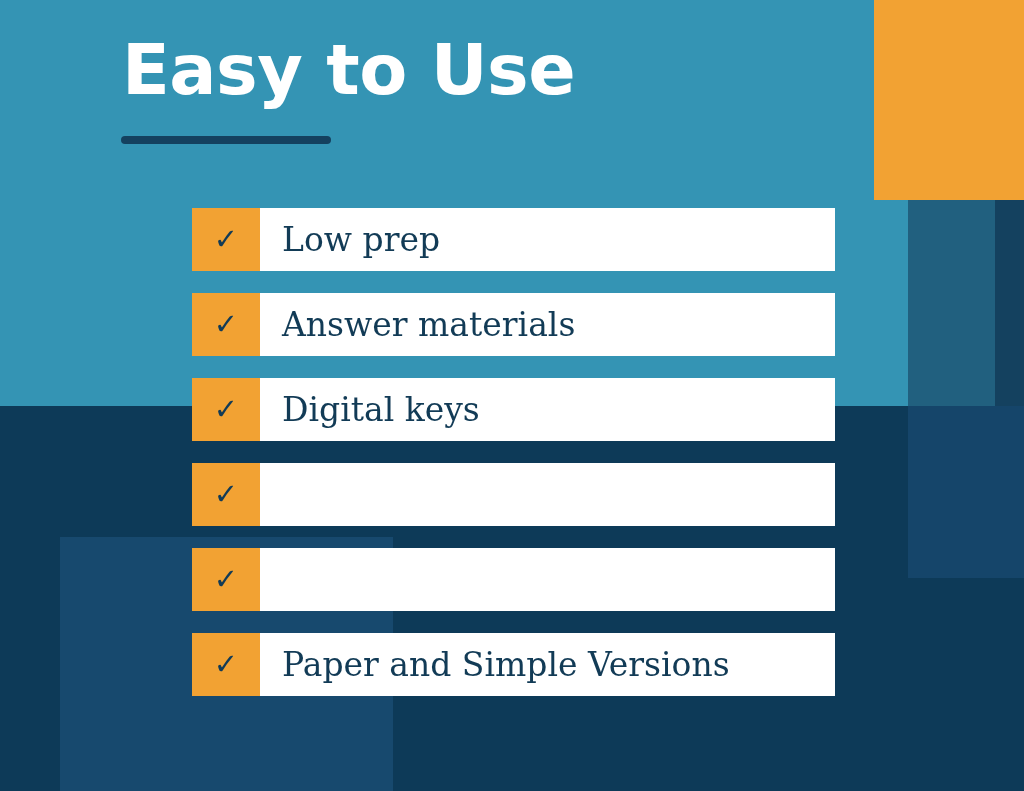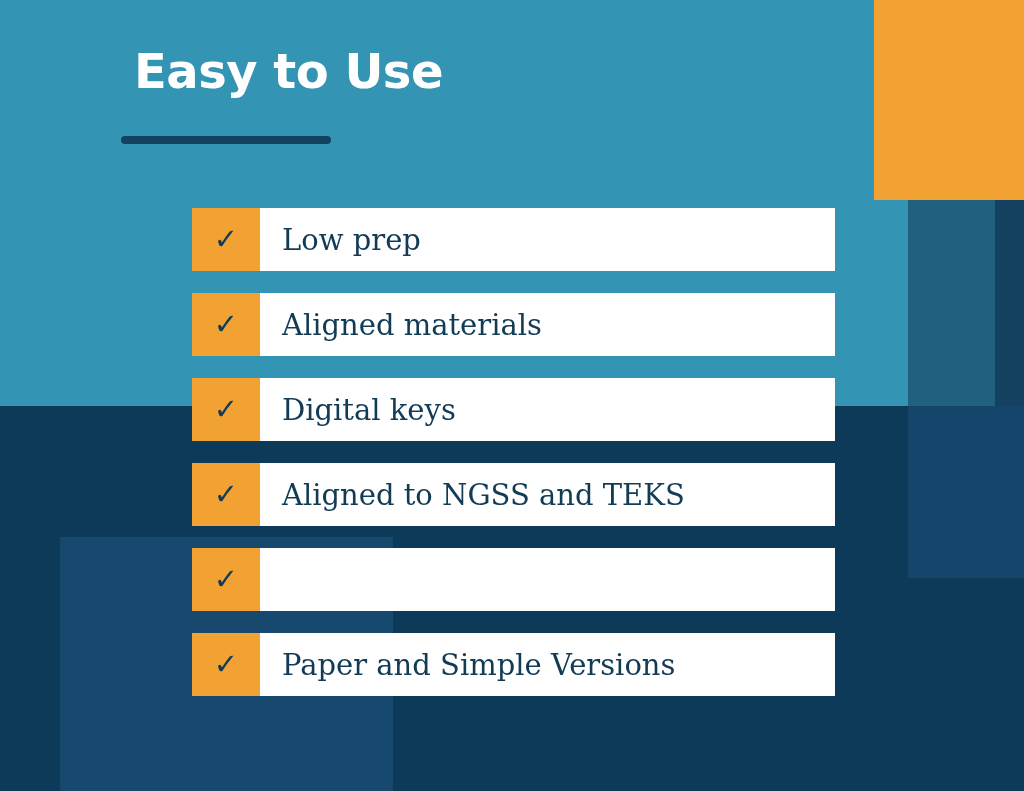--- a/index.html
+++ b/index.html
@@ -59,24 +59,24 @@
     background: #17496e;
   }
 
   
   .header {
     position: absolute;
     left: 121px; top: 34px;
     width: 760px;
   }
   .title {
-    margin: 13px;
+    margin: 1px;
     font-family: "DejaVu Sans", sans-serif;
     font-weight: bold;
-    font-size: 48px;
+    font-size: 70px;
     line-height: 1.0;
     letter-spacing: -0.5px;
     color: #ffffff;
     white-space: nowrap;
   }
   .title-rule {
     position: absolute;
     left: 121px; top: 136px;
     width: 210px; height: 8px;
     background: #14415f;
@@ -108,21 +108,21 @@
     font-size: 29px;
     line-height: 1;
     font-family: "DejaVu Sans", sans-serif;
   }
   .feature-label {
     flex: 1 1 auto;
     display: flex;
     align-items: center;
     padding-left: 22px;
     font-family: "DejaVu Serif", "Liberation Serif", serif;
-    font-size: 29px;
+    font-size: 33px;
     color: #123b56;
     white-space: nowrap;
   }
 </style>
 </head>
 <body>
 
 <div id="slide">
 
   <div class="bg-top"></div>
@@ -140,31 +140,30 @@
 
   <div class="feature-list">
 
     <div class="feature-row">
       <div class="check-cell">✓</div>
       <div class="feature-label">Low prep</div>
     </div>
 
     <div class="feature-row">
       <div class="check-cell">✓</div>
-      <div class="feature-label">Aligned materials</div>
+      <div class="feature-label">Answer materials</div>
     </div>
 
     <div class="feature-row">
       <div class="check-cell">✓</div>
       <div class="feature-label">Digital keys</div>
     </div>
 
     <div class="feature-row">
       <div class="check-cell">✓</div>
-      <div class="feature-label">Aligned to NGSS and TEKS</div>
     </div>
 
     <div class="feature-row">
       <div class="check-cell">✓</div>
     </div>
 
     <div class="feature-row">
       <div class="check-cell">✓</div>
       <div class="feature-label">Paper and Simple Versions</div>
     </div>

